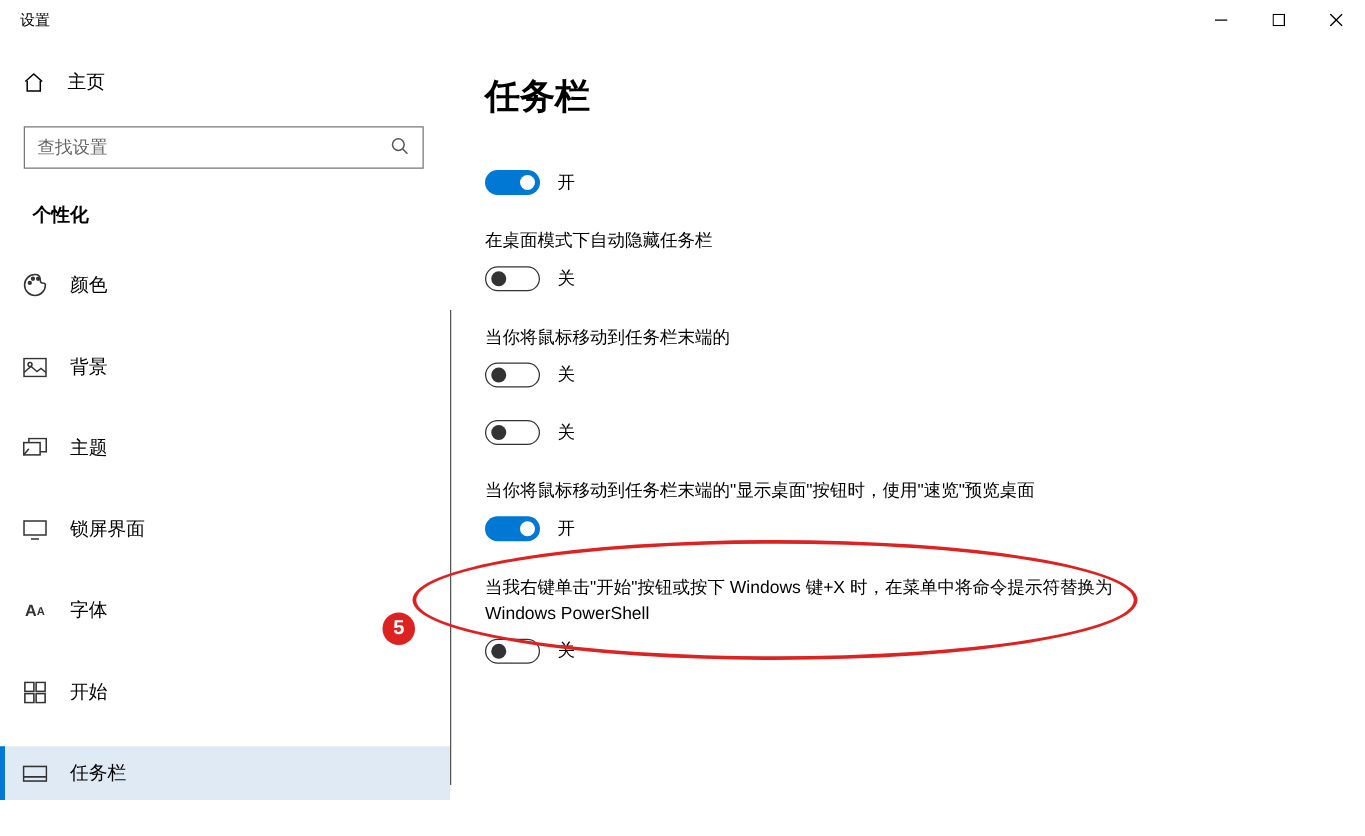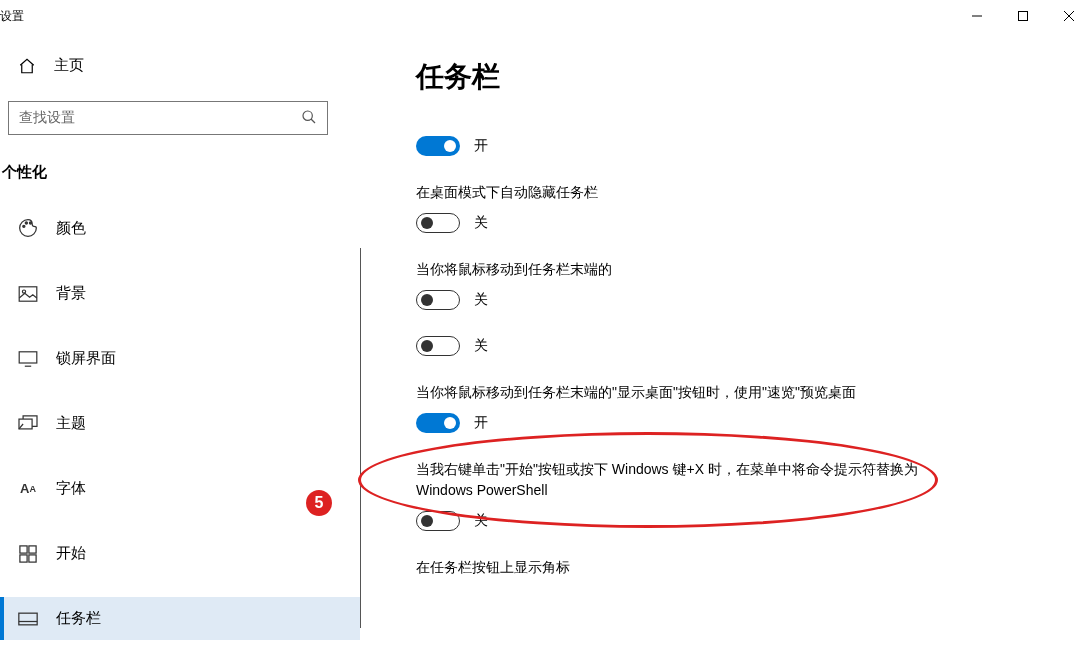--- a/index.html
+++ b/index.html
@@ -11,59 +11,60 @@
     width: 1092px;
     height: 669px;
     overflow: hidden;
     position: relative;
   }
   .titlebar {
     height: 32px;
     display: flex;
     align-items: center;
     justify-content: space-between;
+    padding-left: 16px;
     font-size: 12px;
     color: #000;
   }
   .titlebar .caption { }
   .window-controls { display:flex; }
   .win-btn {
     width: 46px; height: 32px; display:flex; align-items:center; justify-content:center;
     font-family: "Segoe UI Symbol", sans-serif;
     font-size: 11px;
     color:#000;
   }
   .win-btn svg { stroke:#000; stroke-width:1; fill:none; }
-  .layout { display:flex; height: calc(669px - 32px); gap: 28px; }
+  .layout { display:flex; height: calc(669px - 32px); }
   .sidebar {
     width: 360px;
     position: relative;
     padding-top: 16px;
   }
   .home-row {
     display:flex; align-items:center; gap:18px;
     padding: 8px 0 8px 18px;
     font-size: 15px;
     margin-bottom: 18px;
   }
   .home-row .icon { width:18px; display:flex; align-items:center; justify-content:center; }
   .search-box {
-    margin: 0 16px 28px 8px;
+    margin: 0 16px 28px 19px;
     border: 1px solid #777;
     height: 34px;
     display:flex; align-items:center; justify-content:space-between;
     padding: 0 10px;
     width: 320px;
     color:#666;
     font-size:14px;
   }
   .search-box .si { color:#555; }
   .section-title {
     font-weight: bold;
-    padding-left: 2px;
+    padding-left: 26px;
     margin-bottom: 24px;
     font-size: 15px;
   }
   .nav-item {
     display:flex; align-items:center; gap:18px;
     padding: 12px 0 12px 18px;
     font-size: 15px;
     color:#000;
     position: relative;
     margin-bottom: 22px;
@@ -189,37 +190,37 @@
             <rect x="1" y="1" width="22" height="18"></rect>
             <circle cx="7" cy="7" r="2"></circle>
             <path d="M1 15 L8 9 L14 14 L18 11 L23 15"></path>
           </svg>
       </span>
       <span>背景</span>
     </div>
 
     <div class="nav-item">
       <span class="icon">
-        <svg width="20" height="16" viewBox="0 0 24 20" fill="none" stroke="#333" stroke-width="1.5">
-            <rect x="1" y="1" width="22" height="14"></rect>
-            <line x1="8" y1="19" x2="16" y2="19"></line>
-          </svg>
-      </span>
-      <span>锁屏界面</span>
-    </div>
-
-    <div class="nav-item">
-      <span class="icon">
         <svg width="20" height="18" viewBox="0 0 24 22" fill="none" stroke="#333" stroke-width="1.5">
             <rect x="1" y="5" width="16" height="12"></rect>
             <path d="M6 5 V1 H23 V14 H17"></path>
             <path d="M1 17 L6 11"></path>
           </svg>
       </span>
       <span>主题</span>
+    </div>
+
+    <div class="nav-item">
+      <span class="icon">
+        <svg width="20" height="16" viewBox="0 0 24 20" fill="none" stroke="#333" stroke-width="1.5">
+            <rect x="1" y="1" width="22" height="14"></rect>
+            <line x1="8" y1="19" x2="16" y2="19"></line>
+          </svg>
+      </span>
+      <span>锁屏界面</span>
     </div>
 
     <div class="nav-item">
       <span class="icon" style="font-size:13px; font-weight:600;">A<span style="font-size:9px;">A</span></span>
       <span>字体</span>
     </div>
 
     <div class="nav-item">
       <span class="icon">
         <svg width="18" height="18" viewBox="0 0 20 20" fill="none" stroke="#333" stroke-width="1.4">
@@ -300,21 +301,18 @@
     <div class="setting">
       <div class="setting-label">当我右键单击"开始"按钮或按下 Windows 键+X 时，在菜单中将命令提示符替换为 Windows PowerShell</div>
       <div class="toggle-row">
         <div class="toggle off">
             <div class="knob"></div>
           </div>
         <span class="toggle-text">关</span>
       </div>
     </div>
 
-    <div class="setting" style="margin-bottom:0;">
-      <div class="setting-label">在任务栏按钮上显示角标</div>
-    </div>
 
     <div class="annotation-ellipse" style="left:-30px; top:400px; width:580px; height:96px;"></div>
   </div>
 </div>
 
 <div class="annotation-badge" style="left:306px; top:490px;">5</div>
 
 </body></html>

